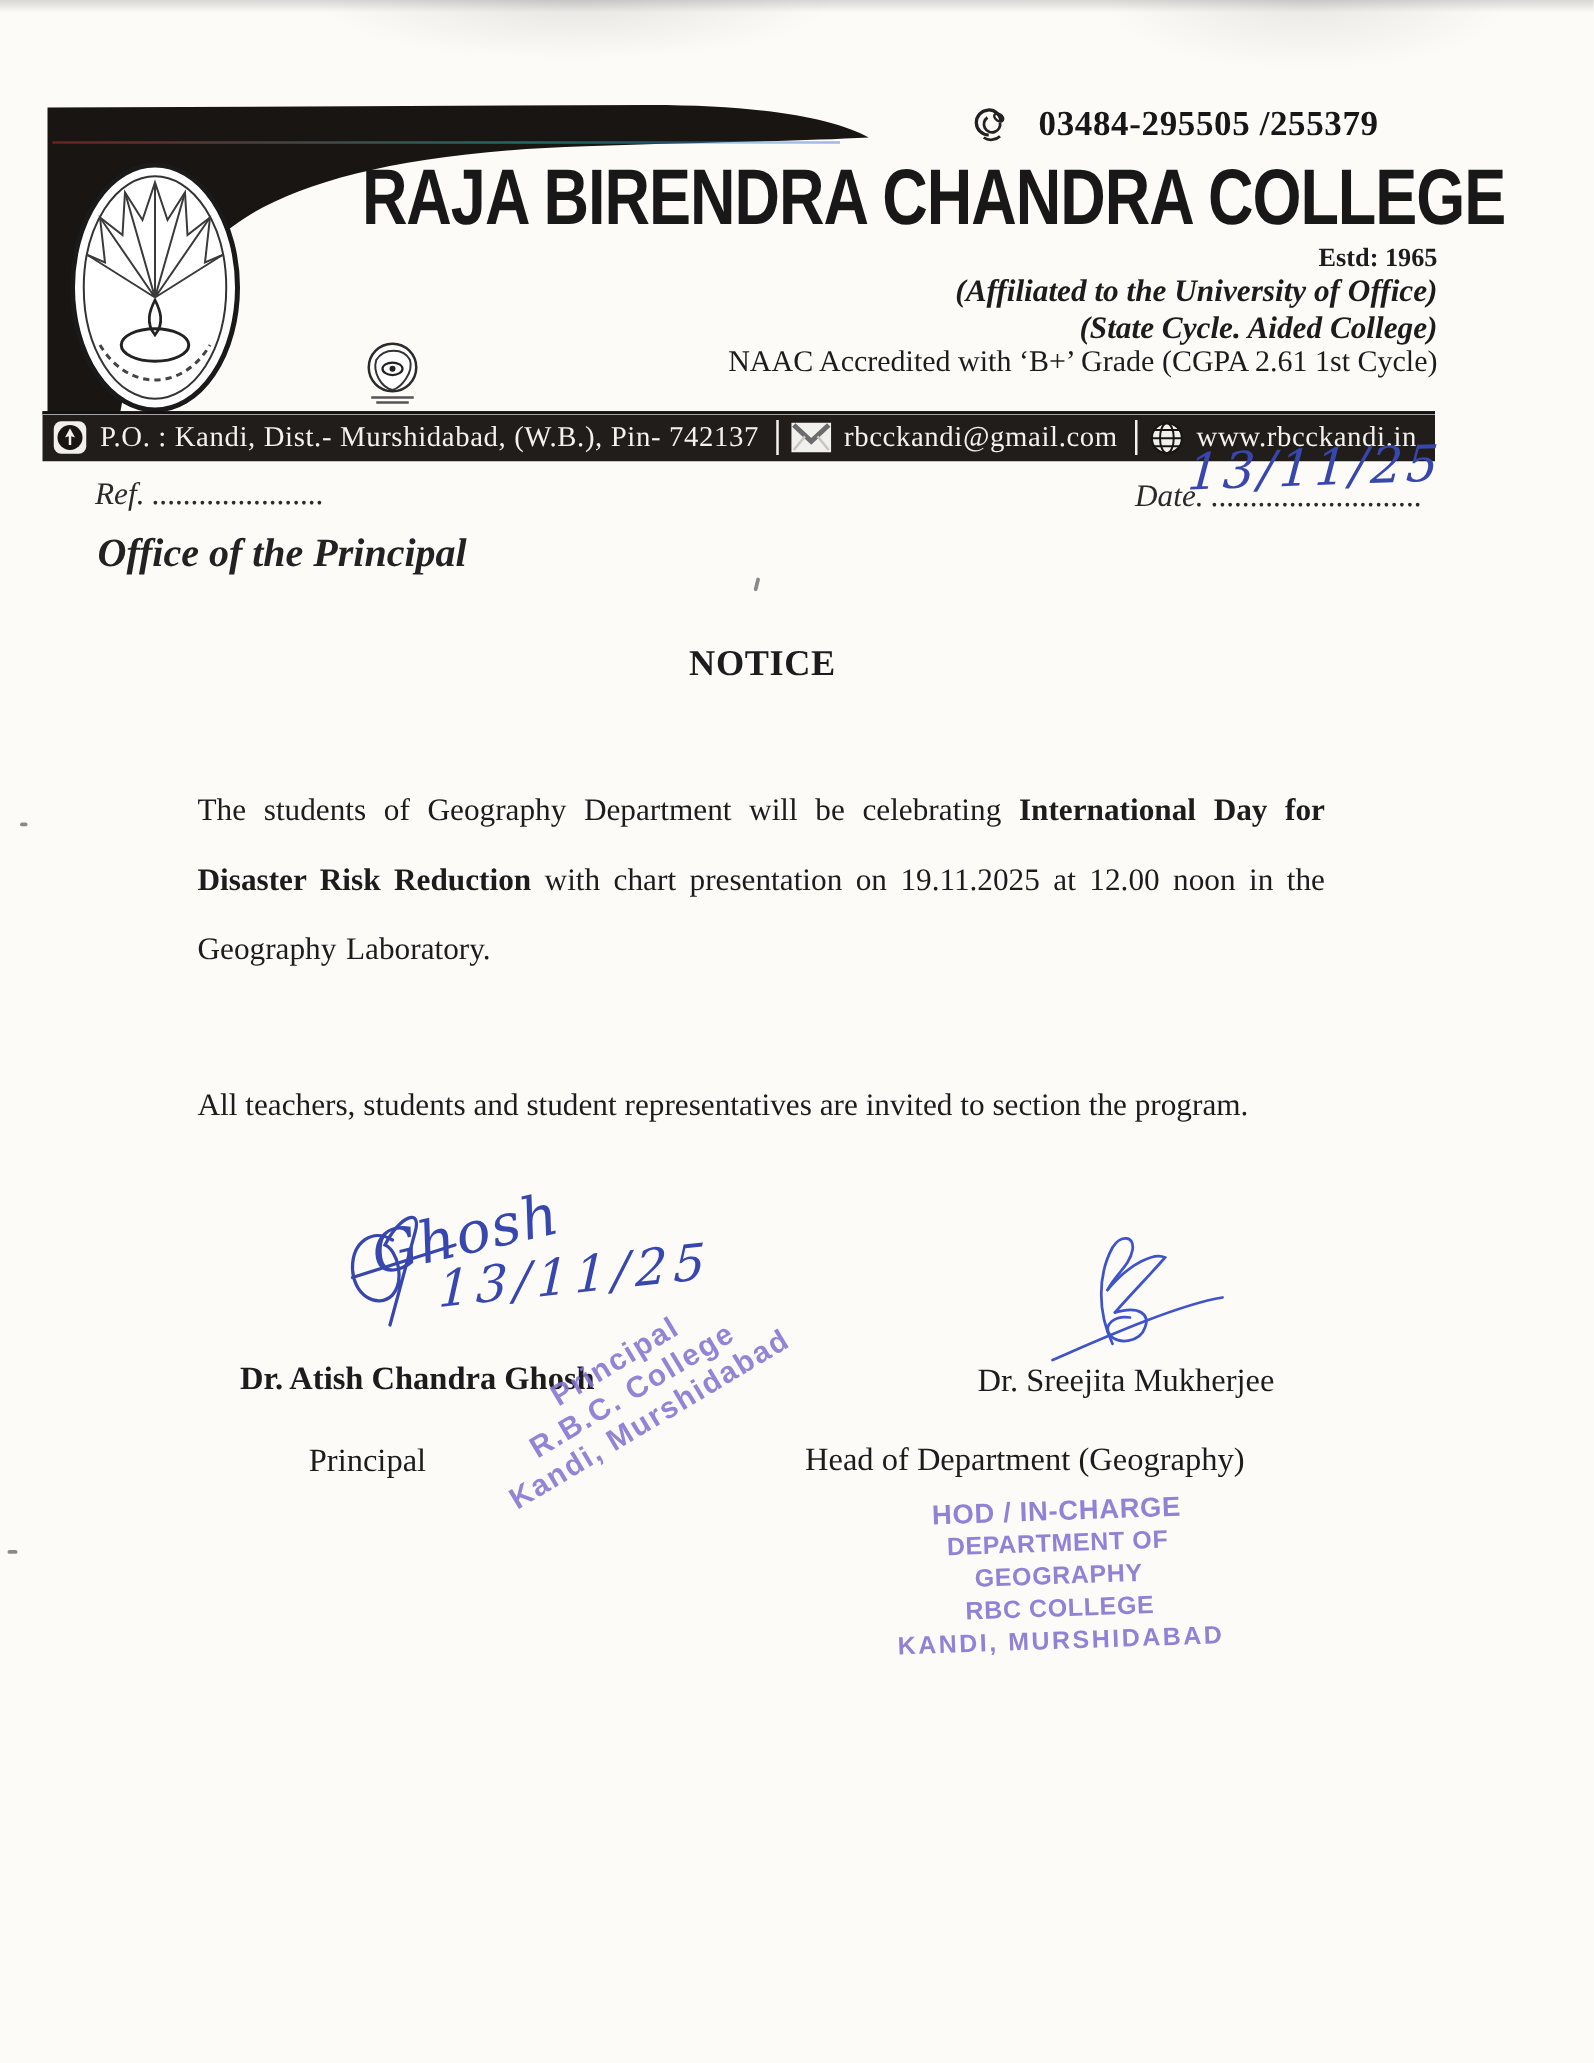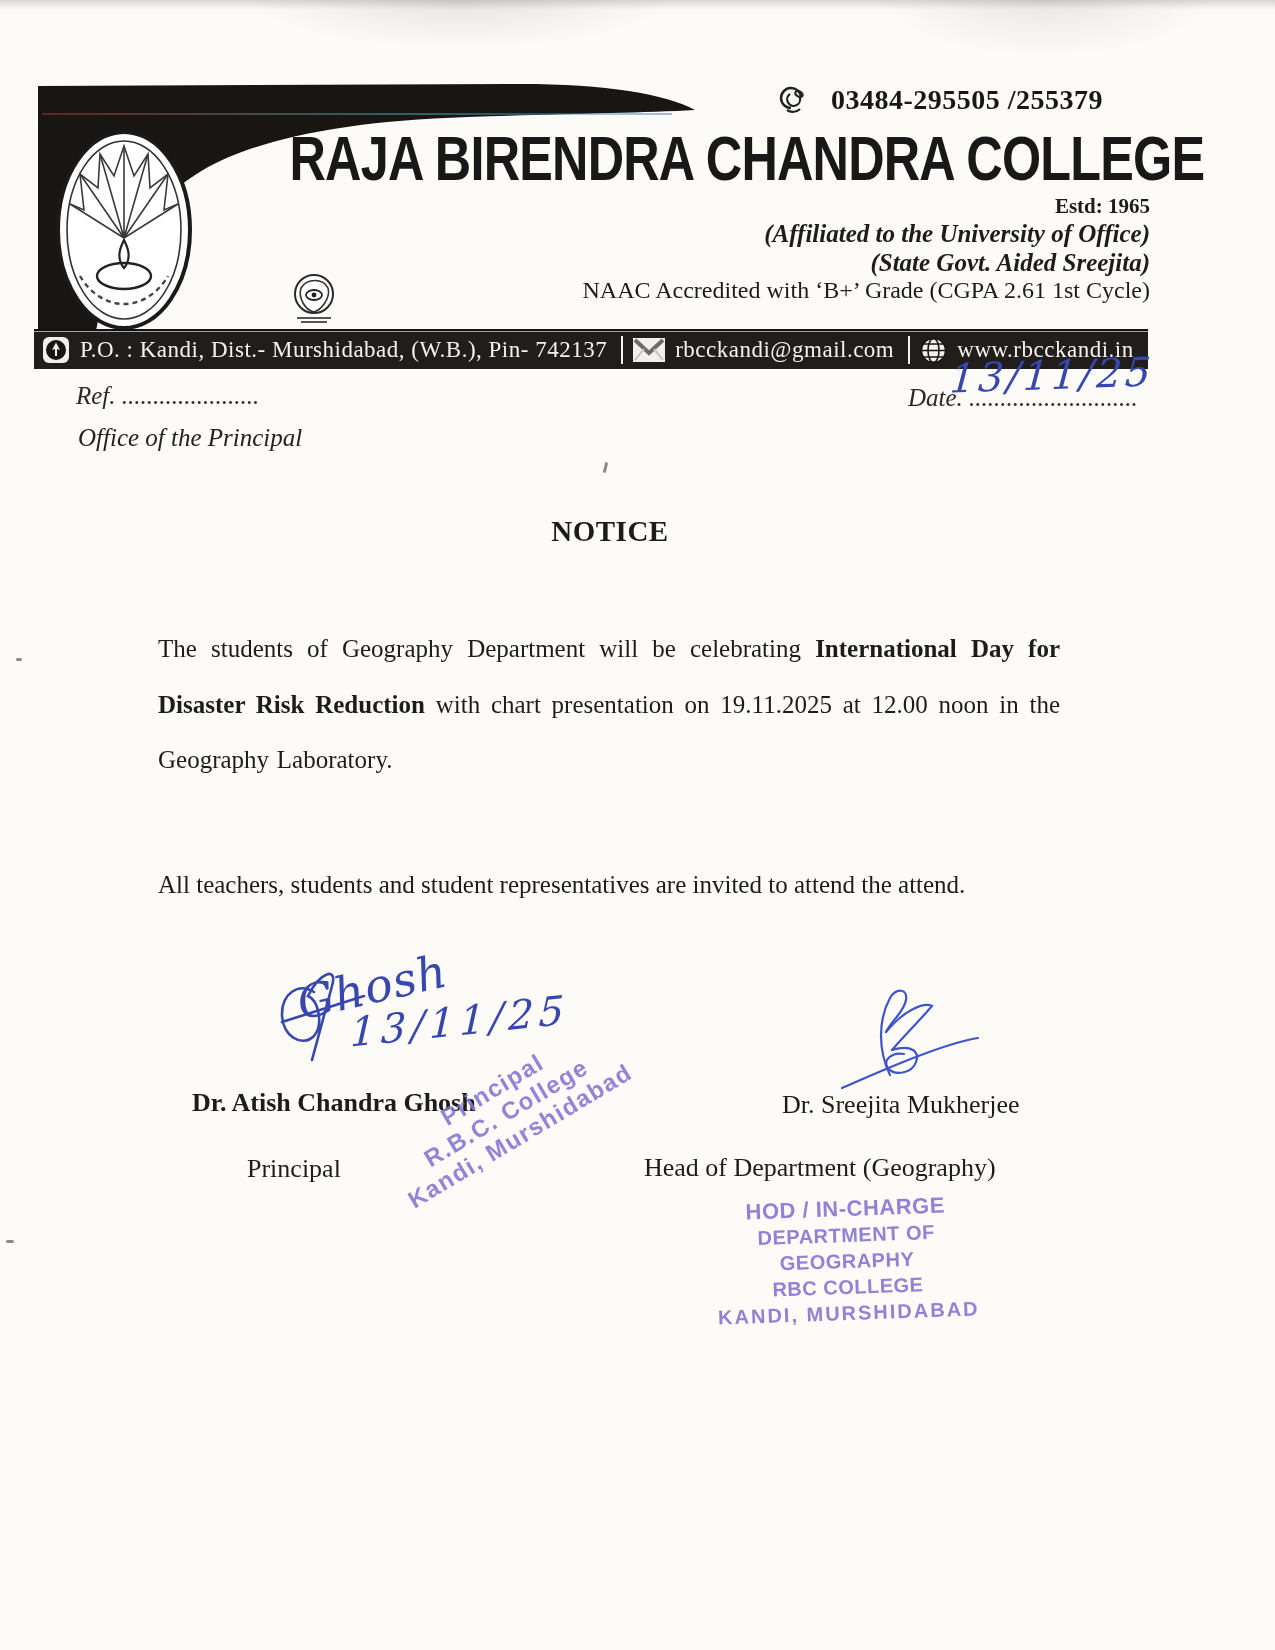--- a/index.html
+++ b/index.html
@@ -36,21 +36,21 @@
     border-top:2px solid #111;box-shadow:0 1px 0 rgba(255,255,255,.6) inset;}
   .contact-bar .txt{white-space:nowrap;}
   .bar-div{width:2px;height:28px;background:#f4f2ee;margin:0 10px;}
   .icon-box{display:flex;align-items:center;justify-content:center;}
   
   .ref-line{left:76px;top:382px;font-style:italic;font-size:25px;color:#2a2a2a;}
   .date-line{left:908px;top:384px;font-style:italic;font-size:25px;color:#2a2a2a;}
   .hand{color:#3747ae;font-family:"DejaVu Serif", serif;}
   .date-hand{left:950px;top:352px;font-size:40px;transform:rotate(-2deg) skewX(-6deg);
     letter-spacing:3px;font-style:italic;}
-  .office-line{left:78px;top:424px;font-style:italic;font-size:25px;color:#222;}
+  .office-line{left:78px;top:424px;font-style:italic;font-size:32px;color:#222;font-weight:bold;}
   
   .notice-title{left:160px;top:515px;width:900px;text-align:center;font-weight:bold;
     font-size:29px;letter-spacing:.5px;}
   .para1{left:158px;top:596px;width:902px;font-size:25px;line-height:55.5px;
     text-align:justify;word-spacing:1.5px;}
   .para2{left:158px;top:846px;width:960px;font-size:25px;}
   
   .sig-svg{pointer-events:none;}
   .ghosh-text{left:296px;top:960px;font-size:46px;font-style:italic;
     transform:rotate(-13deg);letter-spacing:1px;}
@@ -110,21 +110,21 @@
       <path d="M12,26 C16,29 22,28 25,25" fill="none" stroke="#222" stroke-width="2.2"></path>
     </svg>
   </span>
   <span class="phone-number">03484-295505 /255379</span>
 </div>
 
 <div class="abs college-name">RAJA BIRENDRA CHANDRA COLLEGE</div>
 <div class="abs head-lines">
   <div class="estd">Estd: 1965</div>
   <div class="affil">(Affiliated to the University of Office)</div>
-  <div class="aided">(State Govt. Aided Sreejita)</div>
+  <div class="aided">(State Cycle. Aided College)</div>
   <div class="naac">NAAC Accredited with ‘B+’ Grade (CGPA 2.61 1st Cycle)</div>
 </div>
 
 <span class="abs icon-box naac-emblem">
   <svg width="46" height="62" viewBox="0 0 46 62">
     <circle cx="23" cy="26" r="19" fill="#fff" stroke="#2a2a2a" stroke-width="2"></circle>
     <path d="M10,20 C16,10 32,10 37,20 C40,30 30,42 23,44 C14,42 7,30 10,20 Z" fill="none" stroke="#333" stroke-width="1.6"></path>
     <ellipse cx="23" cy="27" rx="8" ry="5" fill="none" stroke="#222" stroke-width="1.8"></ellipse>
     <circle cx="23" cy="27" r="2.4" fill="#222"></circle>
     <path d="M6,50 L40,50 M10,54 L36,54" stroke="#555" stroke-width="2"></path>
@@ -163,21 +163,21 @@
   <span class="txt">www.rbcckandi.in</span>
 </div>
 
 <div class="abs ref-line">Ref. ......................</div>
 <div class="abs date-line">Date. ...........................</div>
 <div class="abs hand date-hand">13/11/25</div>
 <div class="abs office-line">Office of the Principal</div>
 
 <div class="abs notice-title">NOTICE</div>
 <p class="abs para1"><span>The students of Geography Department will be celebrating </span><b>International Day for Disaster Risk Reduction</b><span> with chart presentation on 19.11.2025 at 12.00 noon in the Geography Laboratory.</span></p>
-<p class="abs para2">All teachers, students and student representatives are invited to attend the attend.</p>
+<p class="abs para2">All teachers, students and student representatives are invited to section the program.</p>
 
 <svg class="abs sig-svg" style="left:268px;top:952px;" width="250" height="130" viewBox="0 0 250 130">
   <g fill="none" stroke="#3747ae" stroke-width="2.6" stroke-linecap="round">
     <path d="M46,40 C30,30 14,42 14,62 C14,84 34,96 46,84 C56,72 50,48 40,44 C52,20 70,14 64,34 C60,48 52,78 44,108"></path>
     <path d="M14,70 C40,62 70,52 96,44"></path>
   </g>
 </svg>
 <span class="abs hand ghosh-text">Ghosh</span>
 <span class="abs hand sig-date-left">13/11/25</span>
 

